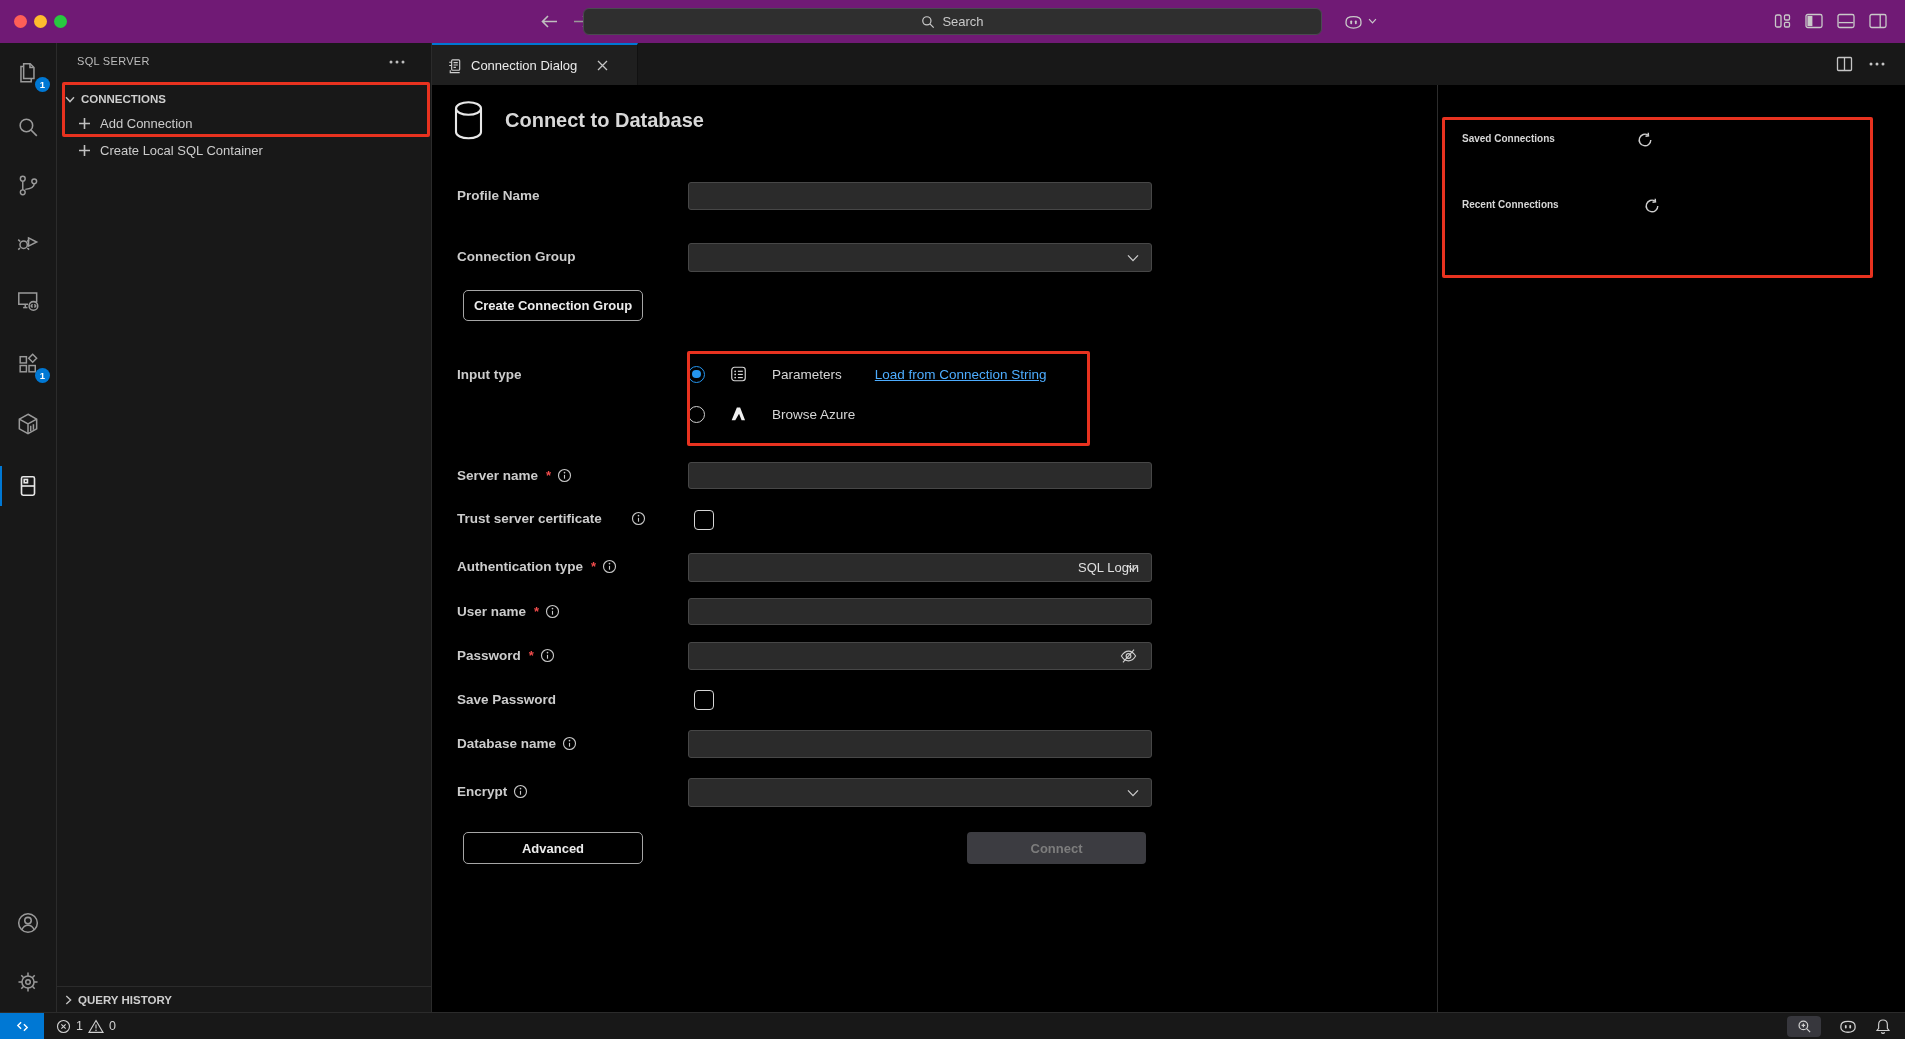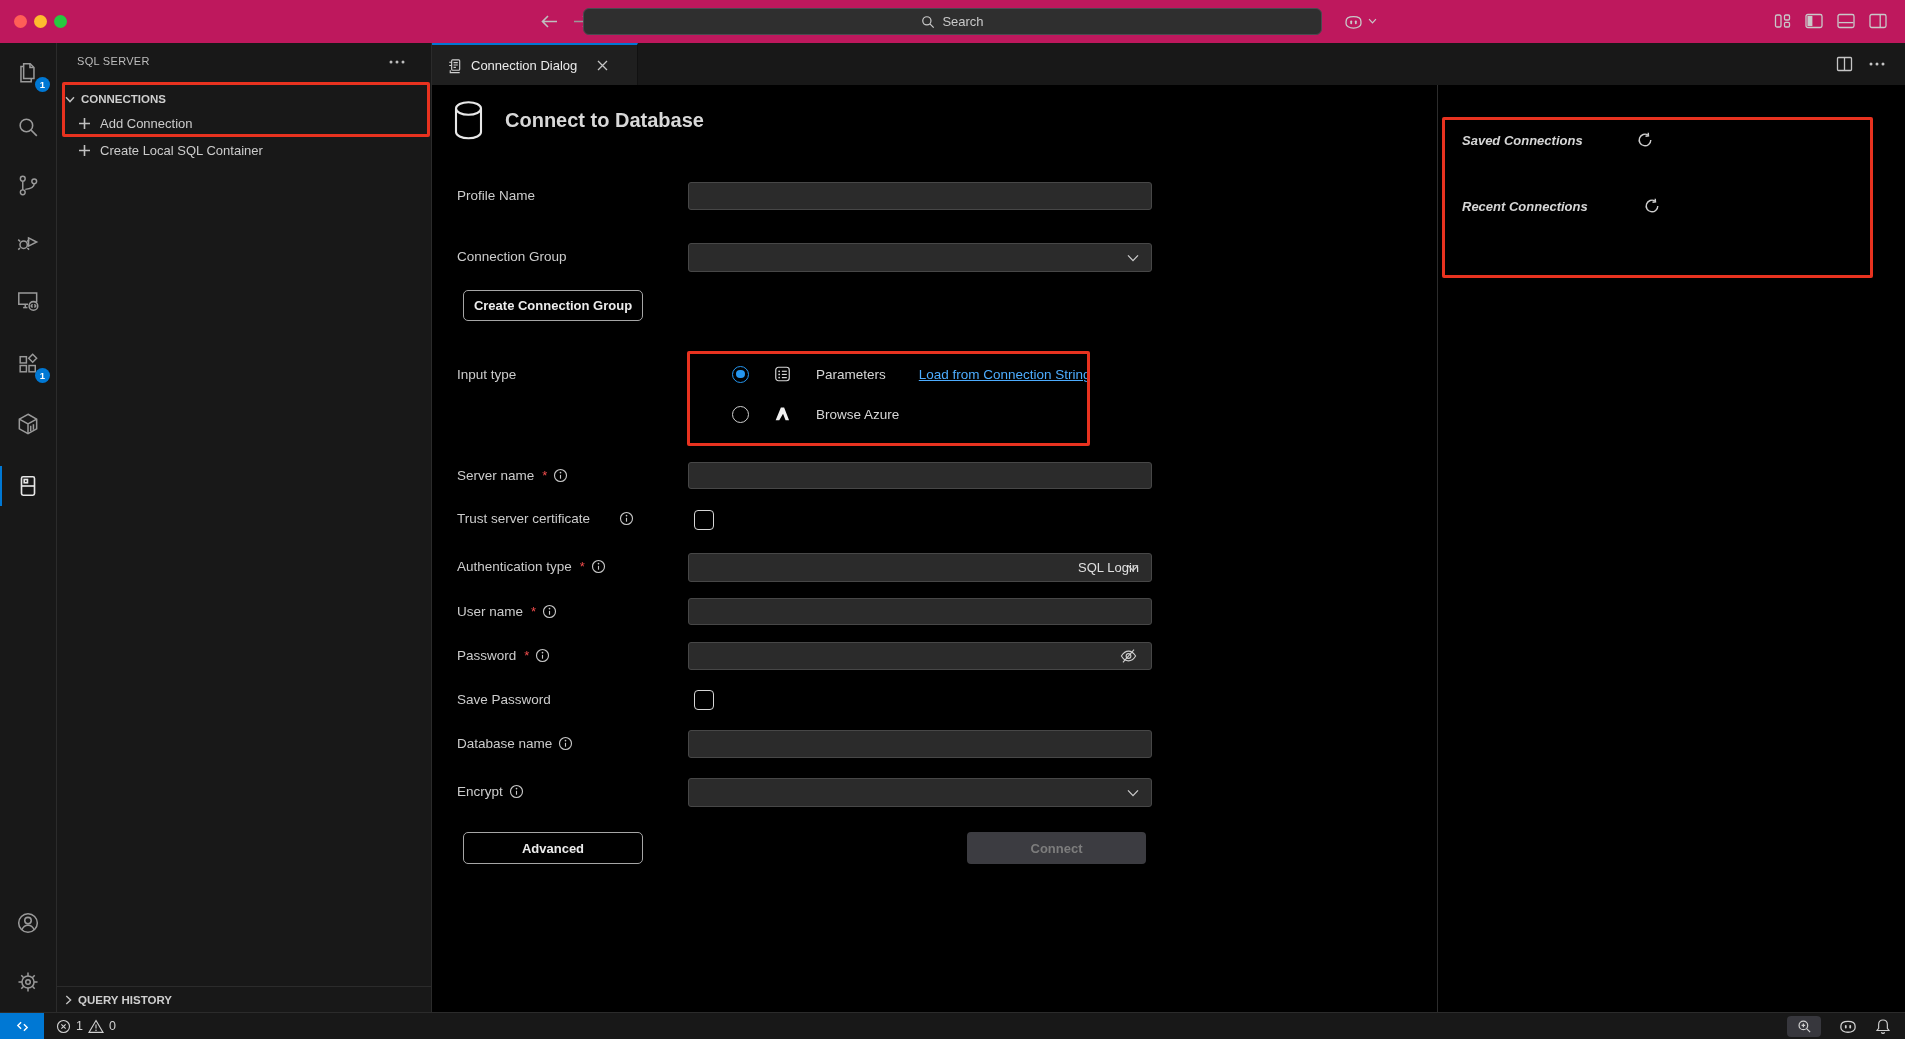--- a/index.html
+++ b/index.html
@@ -1,21 +1,21 @@
 <!DOCTYPE html>
 <html><head>
 <meta charset="utf-8">
 <style>
   * { margin:0; padding:0; box-sizing:border-box; }
   html,body { background:#000; }
   body { font-family:"Liberation Sans", sans-serif; color:#cccccc; }
   #app { position:relative; width:1905px; height:1039px; background:#1f1f1f; overflow:hidden; }
 
   
-  .titlebar { position:absolute; left:0; top:0; width:1905px; height:56px; background:#be185d; border-bottom:1px solid #2a2a2a; }
+  .titlebar { position:absolute; left:0; top:0; width:1905px; height:56px; background:#701a75; border-bottom:1px solid #2a2a2a; }
   .traffic { position:absolute; top:15px; width:13px; height:13px; border-radius:50%; }
   .t-close { left:14px; background:#ff5f57; }
   .t-min   { left:34px; background:#febc2e; }
   .t-max   { left:54px; background:#28c840; }
   .navarrow { position:absolute; top:9px; width:22px; height:24px; color:#bfbfbf; display:flex; align-items:center; justify-content:center; }
   .searchbox { position:absolute; left:583px; top:8px; width:739px; height:27px; background:#2f2f2f; border:1px solid #4a4a50; border-radius:6px; display:flex; align-items:center; justify-content:center; gap:7px; color:#c9c9c9; font-size:13px; }
   .copilot-menu { position:absolute; left:1343px; top:9px; display:flex; align-items:center; gap:4px; color:#c9c9c9; height:24px; }
   .layout-icons { position:absolute; right:18px; top:12px; display:flex; gap:14px; color:#c9c9c9; }
   .layout-icons .li { width:18px; height:17px; display:flex; align-items:center; justify-content:center; }
 
@@ -41,38 +41,38 @@
   .tabstrip { position:absolute; left:432px; top:43px; width:1473px; height:42px; background:#181818; }
   .tab { position:absolute; left:0; top:0; width:206px; height:42px; background:#1f1f1f; border-top:2px solid #0078d4; border-right:1px solid #111; display:flex; align-items:center; padding:0 10px 0 14px; gap:8px; }
   .tab-label { font-size:13px; color:#eaeaea; white-space:nowrap; }
   .tab-close { margin-left:8px; color:#c5c5c5; display:flex; width:18px; height:18px; align-items:center; justify-content:center; border-radius:4px; }
   .editor-actions { position:absolute; right:20px; top:0; height:42px; display:flex; align-items:center; gap:16px; color:#c5c5c5; }
 
   
   .content { position:absolute; left:432px; top:85px; width:1473px; height:927px; background:#000000; }
   .dlg-icon { position:absolute; left:21px; top:15px; color:#e8e8e8; }
   .dlg-title { position:absolute; left:73px; top:24px; font-size:20px; font-weight:600; color:#d8d8d8; }
-  .f-label { position:absolute; left:25px; font-size:13.5px; color:#cccccc; display:flex; align-items:center; gap:6px; white-space:nowrap; }
+  .f-label { position:absolute; left:25px; font-size:13.5px; color:#cccccc; display:flex; align-items:center; gap:6px; white-space:nowrap;font-weight:bold; }
   .req { color:#f14c4c; font-size:13px; margin-left:2px; }
   .info { color:#c7c7c7; display:flex; }
   .f-input { position:absolute; left:256px; width:464px; background:#2b2b2b; border:1px solid #474747; border-radius:3px; color:#e0e0e0; font-size:13px; padding:0 10px; font-family:"Liberation Sans",sans-serif; outline:none; }
   .f-select { position:absolute; left:256px; width:464px; background:#2b2b2b; border:1px solid #474747; border-radius:3px; color:#e0e0e0; font-size:13px; display:flex; align-items:center; padding:0 12px; }
   .f-select .chev { position:absolute; right:12px; color:#cccccc; display:flex; }
   .checkbox { position:absolute; left:262px; width:20px; height:20px; border:1.4px solid #d6d6d6; border-radius:4px; background:transparent; }
   .btn-outline { position:absolute; background:transparent; border:1px solid #a6a6a6; border-radius:5px; color:#ececec; font-weight:700; font-size:13px; display:flex; align-items:center; justify-content:center; font-family:"Liberation Sans",sans-serif; }
   .btn-disabled { position:absolute; background:#3c3c41; border:none; border-radius:4px; color:#7d7d7d; font-weight:700; font-size:13px; display:flex; align-items:center; justify-content:center; }
-  .radio-row { position:absolute; left:256px; height:26px; display:flex; align-items:center; gap:24px;padding-left:44px; }
+  .radio-row { position:absolute; left:256px; height:26px; display:flex; align-items:center; gap:24px; }
   .radio { width:17px; height:17px; border-radius:50%; border:1.6px solid #cfcfcf; position:relative; flex:none; }
   .radio.selected { border-color:#2596ef; }
   .radio.selected::after { content:""; position:absolute; left:3px; top:3px; width:8.5px; height:8.5px; border-radius:50%; background:#2596ef; }
   .radio-label { font-size:13.5px; color:#d6d6d6; }
   .link { font-size:13.5px; color:#4dadff; text-decoration:underline; margin-left:9px; }
   .eye-btn { position:absolute; left:684px; width:24px; height:24px; color:#cfcfcf; display:flex; align-items:center; justify-content:center; }
   .v-divider { position:absolute; left:1005px; top:0; width:1px; height:927px; background:#2c2c2c; }
-  .panel-label { position:absolute; font-size:13px; font-weight:700; color:#d6d6d6;font-style:italic; }
+  .panel-label { position:absolute; font-size:10px; font-weight:700; color:#d6d6d6; }
   .refresh-btn { position:absolute; width:20px; height:20px; color:#cfcfcf; display:flex; align-items:center; justify-content:center; }
 
   
   .statusbar { position:absolute; left:0; top:1012px; width:1905px; height:27px; background:#181818; border-top:1px solid #2b2b2b; font-size:12.5px; color:#d0d0d0; }
   .remote { position:absolute; left:0; top:0; width:44px; height:26px; background:#0078d4; color:#fff; display:flex; align-items:center; justify-content:center; }
   .problems { position:absolute; left:56px; top:0; height:26px; display:flex; align-items:center; gap:5px; }
   .sb-right { position:absolute; right:14px; top:0; height:26px; display:flex; align-items:center; gap:17px; }
   .zoom-chip { background:#37373d; border-radius:4px; width:34px; height:21px; display:flex; align-items:center; justify-content:center; }
 
   

